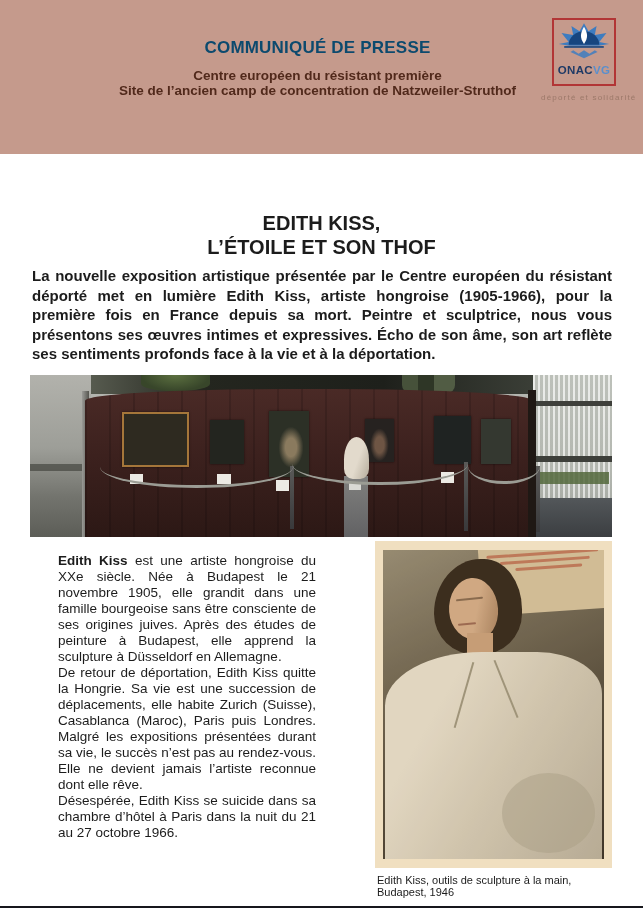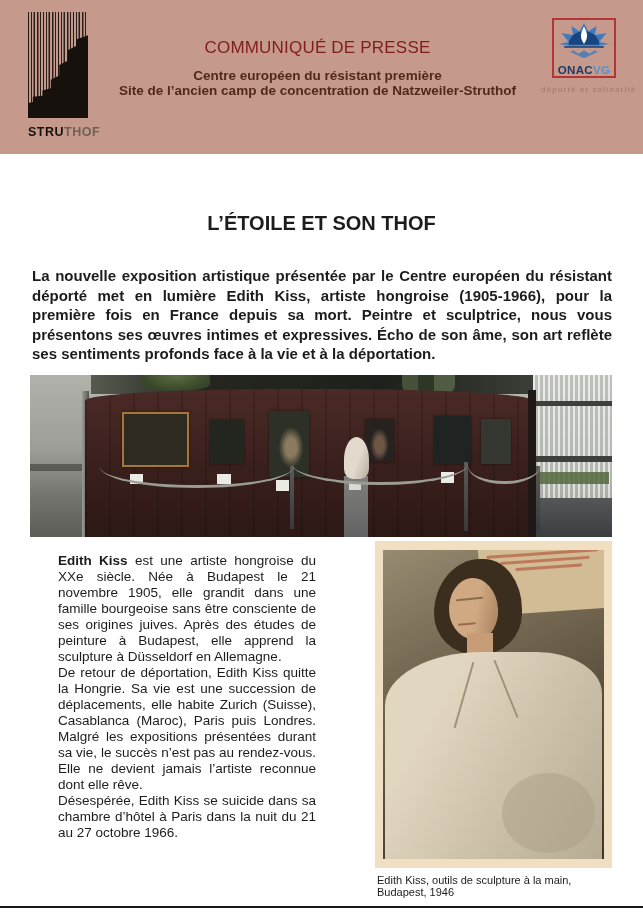--- a/index.html
+++ b/index.html
@@ -18,27 +18,27 @@
         repeating-linear-gradient(90deg, rgba(24,18,14,.45) 0 1px, rgba(24,18,14,0) 1px 5px);
   }
   .struthof-solid { position:absolute; inset:0; background:#17110d;
       clip-path: polygon(0 86%, 8% 85%, 8% 80%, 24% 79%, 24% 74%, 38% 72%, 38% 64%, 52% 60%, 52% 50%, 66% 46%, 66% 36%, 80% 32%, 80% 26%, 100% 22%, 100% 100%, 0 100%);
   }
   .struthof-label { margin-top:7px; font-size:12.5px; font-weight:bold; letter-spacing:.5px; color:#17110d; }
   .struthof-label .light { color:#6e6254; }
 
   
   .banner-text { position:absolute; left:110px; right:118px; top:38px; text-align:center; }
-  .banner-title { font-size:17px; font-weight:normal; color:#7f1d1d; letter-spacing:.2px; }
+  .banner-title { font-size:17px; font-weight:bold; color:#0c4a6e; letter-spacing:.2px; }
   .banner-sub1  { margin-top:10px; font-size:13.5px; font-weight:bold; color:#51291b; }
   .banner-sub2  {  font-size:13.5px; font-weight:bold; color:#51291b; }
 
   
   .onacvg { position:absolute; right:16px; top:18px; width:86px; text-align:center; }
-  .onacvg-frame { width:64px; height:60px; margin:0 auto; border:2px solid #b23636;
+  .onacvg-frame { width:64px; height:68px; margin:0 auto; border:2px solid #b23636;
       display:flex; flex-direction:column; align-items:center; justify-content:flex-start; padding-top:3px; }
   .onacvg-name { font-size:11.5px; font-weight:bold; letter-spacing:.3px; margin-top:1px; }
   .onacvg-name .onac { color:#1e3a66; }
   .onacvg-name .vg   { color:#5b8fcc; }
   .onacvg-tagline { margin-top:7px; font-size:8px; letter-spacing:1.2px; color:rgba(122,92,76,.55); white-space:nowrap; }
 
   
   .dates { position:absolute; left:0; width:643px; top:174px; text-align:center;
            font-size:16px; font-weight:bold; }
   .expo-title { position:absolute; left:0; width:643px; top:211px; text-align:center;
@@ -145,26 +145,20 @@
 
   .footer-line { position:absolute; left:0; right:0; top:906px; height:2px; background:#17171c; }
 </style>
 </head>
 <body>
 
 <div class="page">
 
   <div class="banner">
 
-    <div class="struthof">
-      <div class="struthof-bars">
-        <div class="struthof-solid"></div>
-      </div>
-      <div class="struthof-label"><span>STRU</span><span class="light">THOF</span></div>
-    </div>
 
     <div class="banner-text">
       <div class="banner-title">COMMUNIQUÉ DE PRESSE</div>
       <div class="banner-sub1">Centre européen du résistant première</div>
       <div class="banner-sub2">Site de l’ancien camp de concentration de Natzweiler-Struthof</div>
     </div>
 
     <div class="onacvg">
       <div class="onacvg-frame">
         <svg width="54" height="40" viewBox="0 0 60 44">
@@ -174,20 +168,21 @@
           <rect x="8" y="25.5" width="44" height="1.8" fill="#17457f"></rect>
           <polygon points="18,30 24,34 30,30 36,34 42,30 45,32 30,39 15,32" fill="#3e7cc0" opacity="0.85"></polygon>
         </svg>
         <div class="onacvg-name"><span class="onac">ONAC</span><span class="vg">VG</span></div>
       </div>
       <div class="onacvg-tagline">déporté et solidarité</div>
     </div>
   </div>
 
   <div class="expo-title">
+    <div>EDITH KISS,</div>
     <div>L’ÉTOILE ET SON THOF</div>
   </div>
 
   <div class="intro">La nouvelle exposition artistique présentée par le Centre européen du résistant déporté met en lumière Edith Kiss, artiste hongroise (1905-1966), pour la première fois en France depuis sa mort. Peintre et sculptrice, nous vous présentons ses œuvres intimes et expressives. Écho de son âme, son art reflète ses sentiments profonds face à la vie et à la déportation.</div>
 
   <div class="expo-photo">
     <div class="ep-ceiling"></div>
     <div class="ep-foliage"></div>
     <div class="ep-barrels"></div>
     <div class="ep-concrete"></div>

